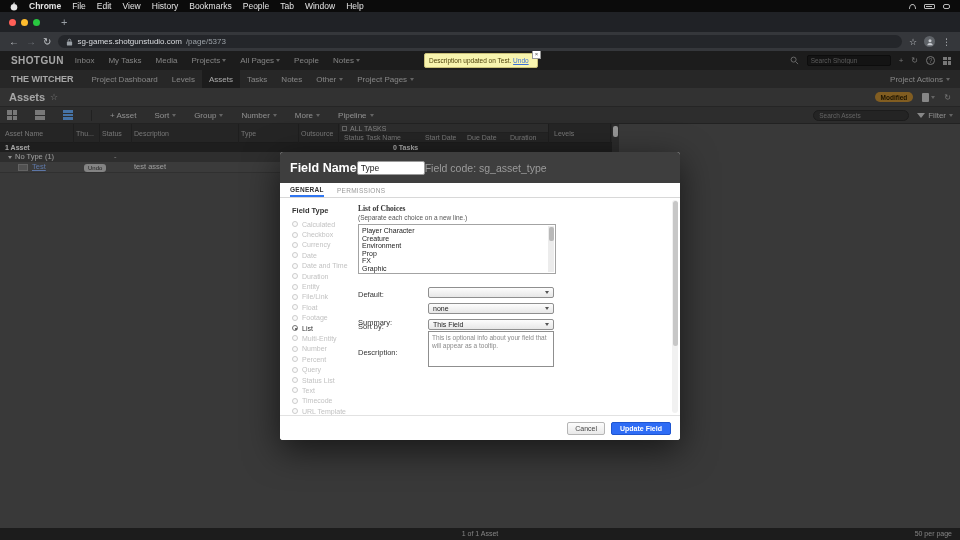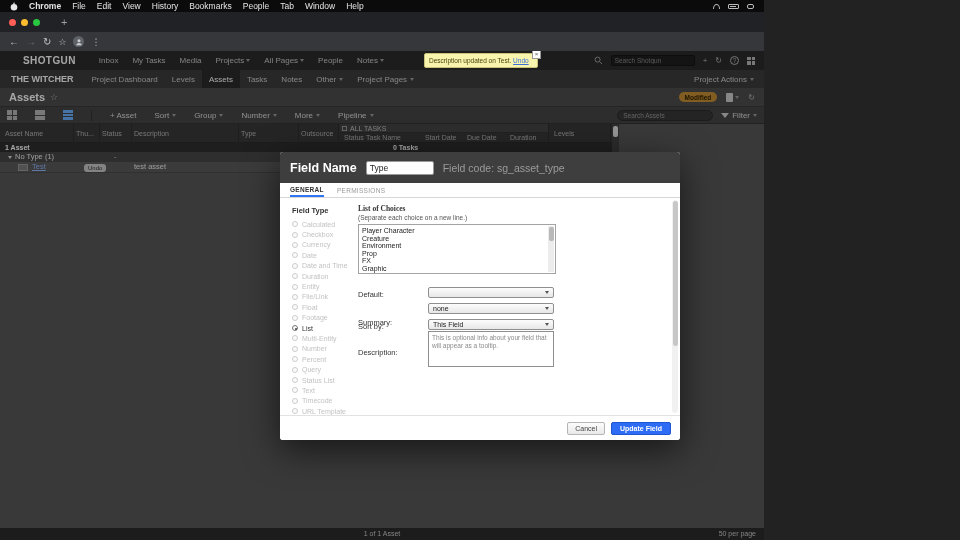--- a/index.html
+++ b/index.html
@@ -1,18 +1,18 @@
 <!DOCTYPE html>
 <html><head>
 <meta charset="utf-8">
 <style>
   * { margin:0; padding:0; box-sizing:border-box; }
   html,body { background:#222; }
   body { font-family:"Liberation Sans", sans-serif; }
-  .screen { position:relative; width:764px; height:540px; overflow:hidden; background:#f9a8d4; }
+  .screen { position:relative; width:960px; height:540px; overflow:hidden; background:#f9a8d4; }
 
   
   .menubar { position:absolute; top:0; left:0; right:0; height:12px; background:#0b0b0b;
              display:flex; align-items:center; gap:11px; padding:0 10px; color:#e4e4e4; font-size:8.5px; }
   .menubar .app { font-weight:bold; }
   .mb-right { margin-left:auto; display:flex; align-items:center; gap:8px; }
   .batt { width:11px; height:5px; border:1px solid #bbb; border-radius:1px; position:relative; }
   .batt::after { content:""; position:absolute; left:1px; top:1px; bottom:1px; width:6px; background:#bbb; }
   .wifi { width:7px; height:5px; border-radius:50% 50% 0 0 / 100% 100% 0 0; border:1px solid #bbb; border-bottom:none; }
   .cc { width:7px; height:5px; border:1px solid #bbb; border-radius:2px; }
@@ -41,21 +41,21 @@
   .urlpath { color:#9aa0a6; }
   .star { color:#c3c6ca; font-size:9px; }
   .avatar { width:11px; height:11px; border-radius:50%; background:#5f6368; display:flex; align-items:center; justify-content:center; }
   .dots { color:#c3c6ca; font-size:9px; }
 
   
   .webpage { position:absolute; top:51px; left:0; right:0; bottom:0; background:#585858; overflow:hidden; }
 
   .sg-header { position:absolute; top:0; left:0; right:0; height:19px; background:#2b2b2b;
                display:flex; align-items:center; font-size:8px; color:#c9c9c9; }
-  .sg-logo { font-weight:bold; font-size:10px; color:#fff; letter-spacing:0.4px; padding:0 23px; }
+  .sg-logo { font-weight:bold; font-size:10px; color:#fff; letter-spacing:0.4px; padding:0 11px; }
   .sg-nav { display:flex; gap:14px; align-items:center; }
   .sg-nav .nav-item { display:flex; align-items:center; gap:2px; }
   .caret { width:0; height:0; border-left:2.5px solid transparent; border-right:2.5px solid transparent;
            border-top:3px solid #9a9a9a; display:inline-block; }
   .hdr-right { margin-left:auto; display:flex; align-items:center; gap:8px; padding-right:9px; }
   .sg-search { width:84px; height:11px; background:#1f1f1f; border:1px solid #141414; border-radius:2px;
                color:#bbb; font-size:6.5px; padding:0 3px; font-family:"Liberation Sans",sans-serif; }
   .sg-search::placeholder { color:#8a8a8a; }
   .h-icon { color:#b5b5b5; font-size:8px; display:flex; align-items:center; }
   .q-circle { width:9px; height:9px; border:1px solid #b5b5b5; border-radius:50%; font-size:6.5px;
@@ -126,21 +126,21 @@
 
   .toast { position:absolute; left:424px; top:2px; width:114px; z-index:8; background:#f8f4ae;
            border:1px solid #c9c07a; border-radius:2px; padding:3px 4px; font-size:6.5px; color:#4a3f08; }
   .toast .undo { color:#3a6fd8; text-decoration:underline; }
   .toast-close { position:absolute; top:-4px; right:-4px; width:9px; height:9px; background:#fff;
                  border:1px solid #999; font-size:6px; line-height:7px; text-align:center; color:#555; }
 
   .modal { position:absolute; left:280px; top:101px; width:400px; height:288px; z-index:9;
            background:#fff; border-radius:3px; box-shadow:0 10px 35px rgba(0,0,0,0.6); }
   .m-head { height:31px; background:#3e3e3e; border-radius:3px 3px 0 0; display:flex; align-items:center;
-            gap:9px; padding:0 10px; }
+            padding:0 10px; }
   .m-title { font-size:12.5px; font-weight:bold; color:#fff; }
   .m-input { width:68px; height:14px; border:1px solid #9a9a9a; border-radius:2px; font-size:8.5px;
              padding:0 3px; font-family:"Liberation Sans",sans-serif; color:#222; }
   .m-code { font-size:10.5px; color:#9b9b9b; }
   .m-tabs { height:15px; border-bottom:1px solid #d8d8d8; display:flex; gap:13px; padding:0 10px;
             align-items:center; font-size:6.5px; letter-spacing:0.3px; }
   .m-tab { color:#999; height:100%; display:flex; align-items:center; }
   .m-tab.active { color:#333; font-weight:bold; border-bottom:2px solid #2f76f2; }
   .m-body { position:relative; height:217px; overflow:hidden; font-size:7px; }
   .ft-wrap { position:absolute; left:12px; top:8px; }
@@ -208,20 +208,28 @@
       <span class="light l-yel"></span>
       <span class="light l-grn"></span>
     </span>
     <span class="newtab">+</span>
   </div>
 
   <div class="urlbar">
     <span class="navbtn">←</span>
     <span class="navbtn dis">→</span>
     <span class="navbtn">↻</span>
+    <div class="urlpill">
+      <svg width="7" height="8" viewBox="0 0 8 9">
+          <rect x="1" y="4" width="6" height="4.5" rx="1" fill="#9aa0a6"></rect>
+          <path d="M2.5 4V2.8a1.5 1.5 0 0 1 3 0V4" fill="none" stroke="#9aa0a6"></path>
+        </svg>
+      <span>sg-games.shotgunstudio.com</span>
+        <span class="urlpath">/page/5373</span>
+    </div>
     <span class="star">☆</span>
     <span class="avatar">
       <svg width="8" height="8" viewBox="0 0 10 10">
           <circle cx="5" cy="3.4" r="1.9" fill="#c9ccd1"></circle>
           <path d="M1.4 9.2a3.7 3.7 0 0 1 7.2 0z" fill="#c9ccd1"></path>
         </svg>
     </span>
     <span class="dots">⋮</span>
   </div>
 

